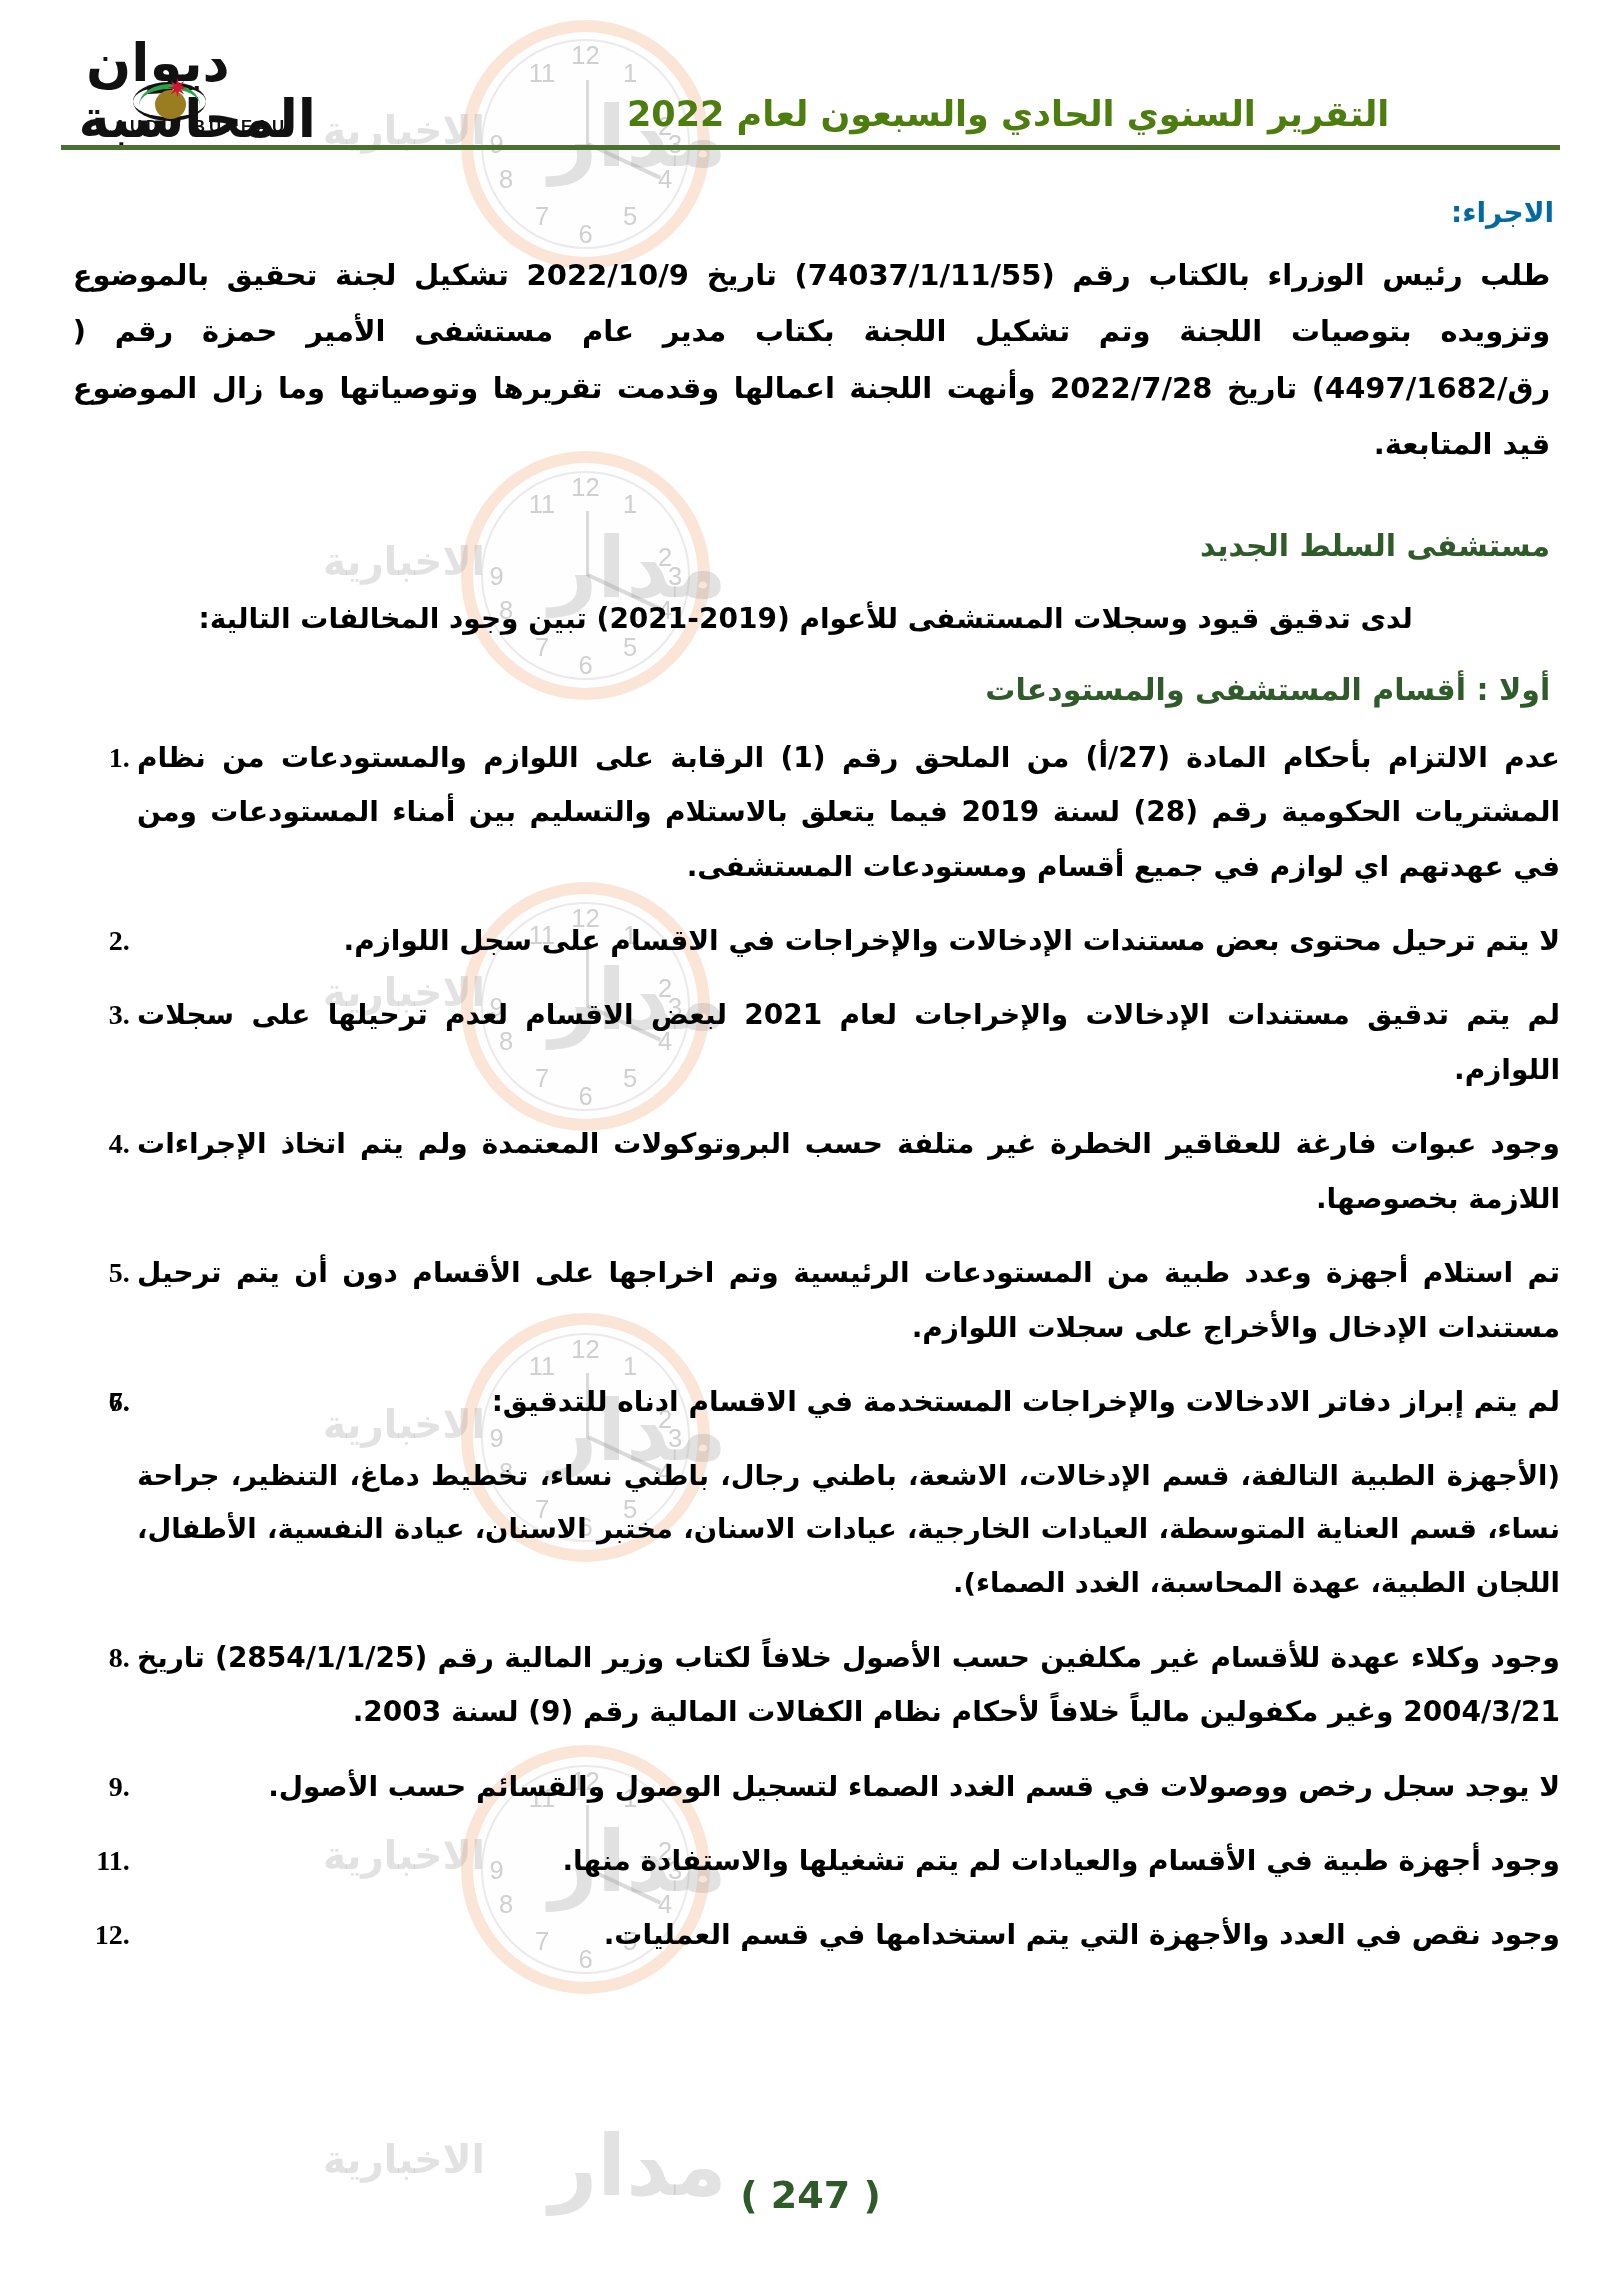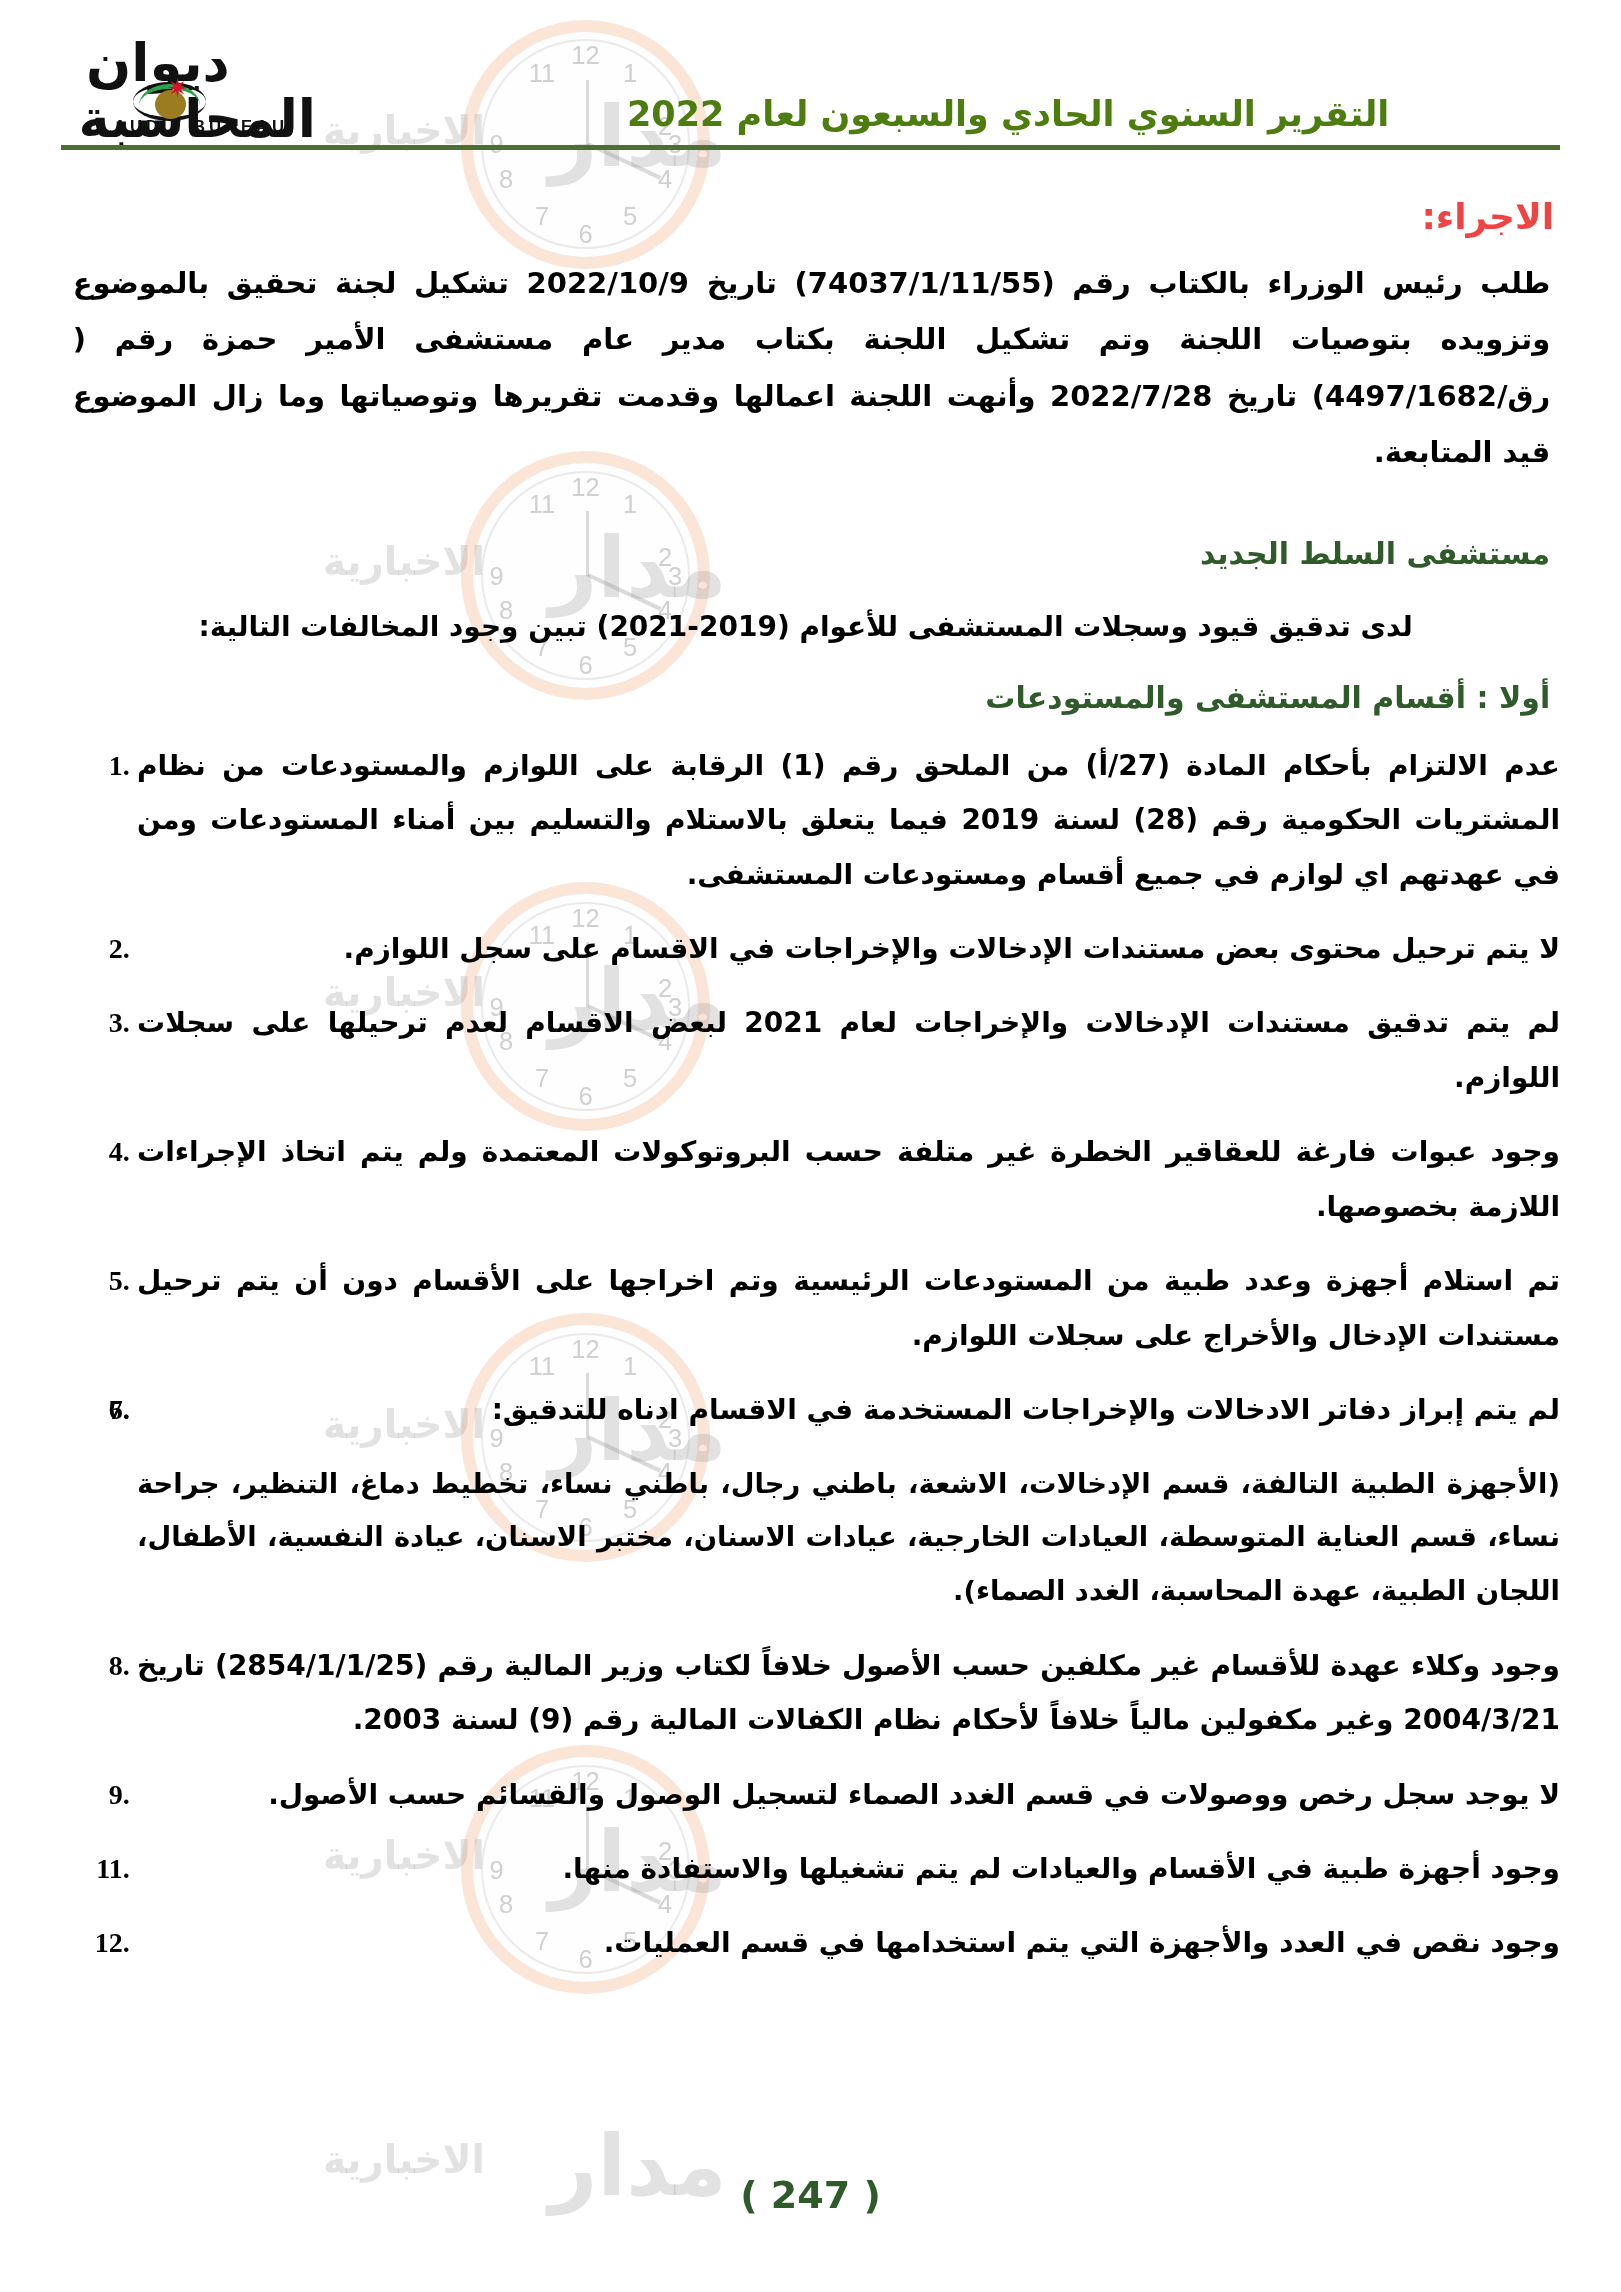--- a/index.html
+++ b/index.html
@@ -166,23 +166,23 @@
     position:absolute;
     top:149px;
     left:61px;
     right:61px;
     z-index:2;
     direction:rtl;
     text-align:right;
     color:#000;
   }
   .lbl-green{
-    font-size:36px;
-    font-weight:bold;
-    color:#ef4444;
+    font-size:28px;
+    font-weight:bold;
+    color:#0369a1;
     margin:47px 5.9px 17.6px 0;
     font-family:"DejaVu Sans",sans-serif;
   }
   .para{
     font-size:29px;
     line-height:1.95;
     text-align:justify;
     text-align-last:right;
     font-weight:bold;
     margin:0 9.8px 0 11.8px;

